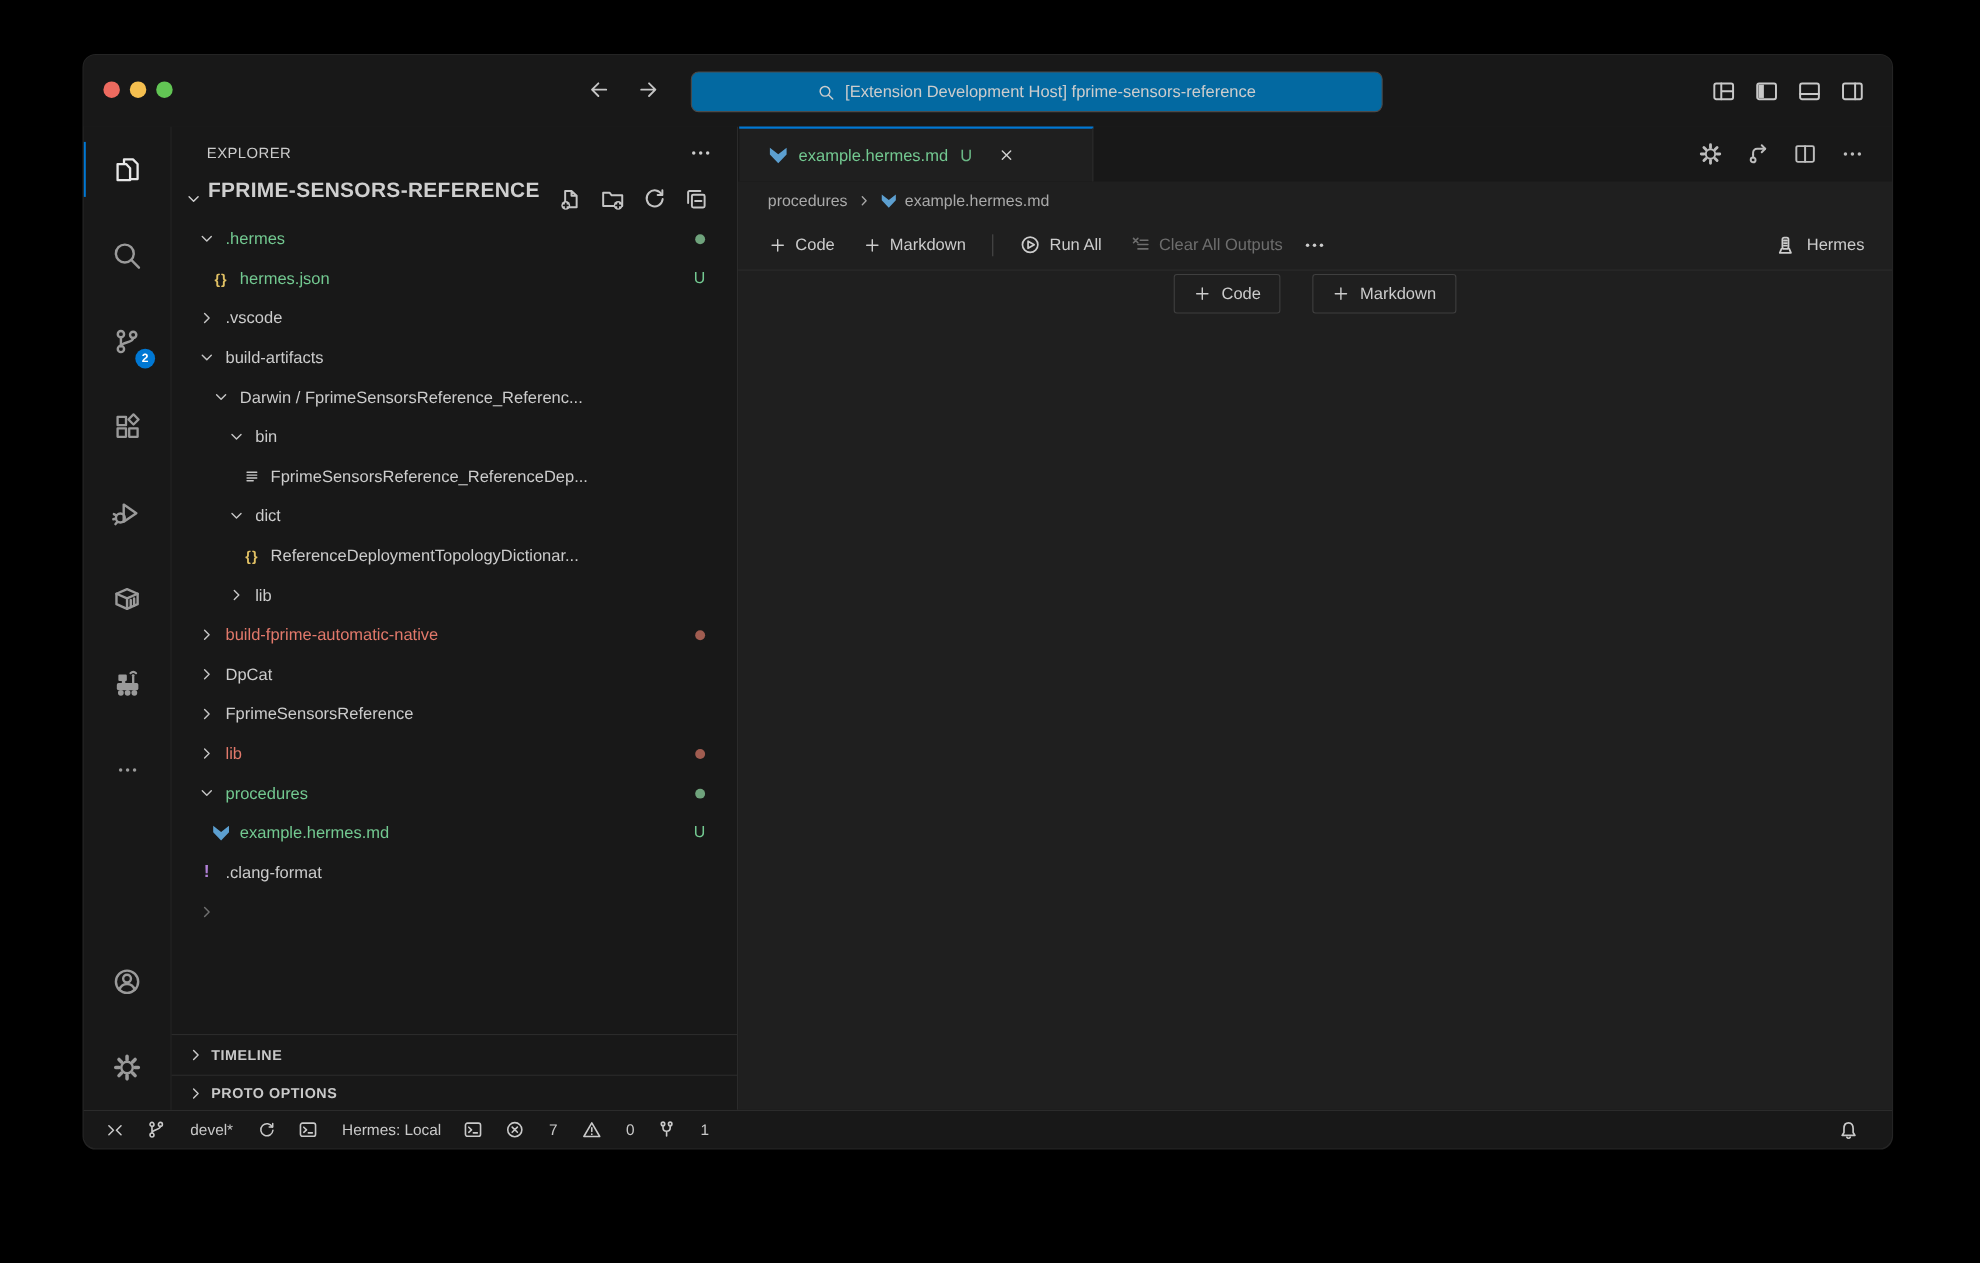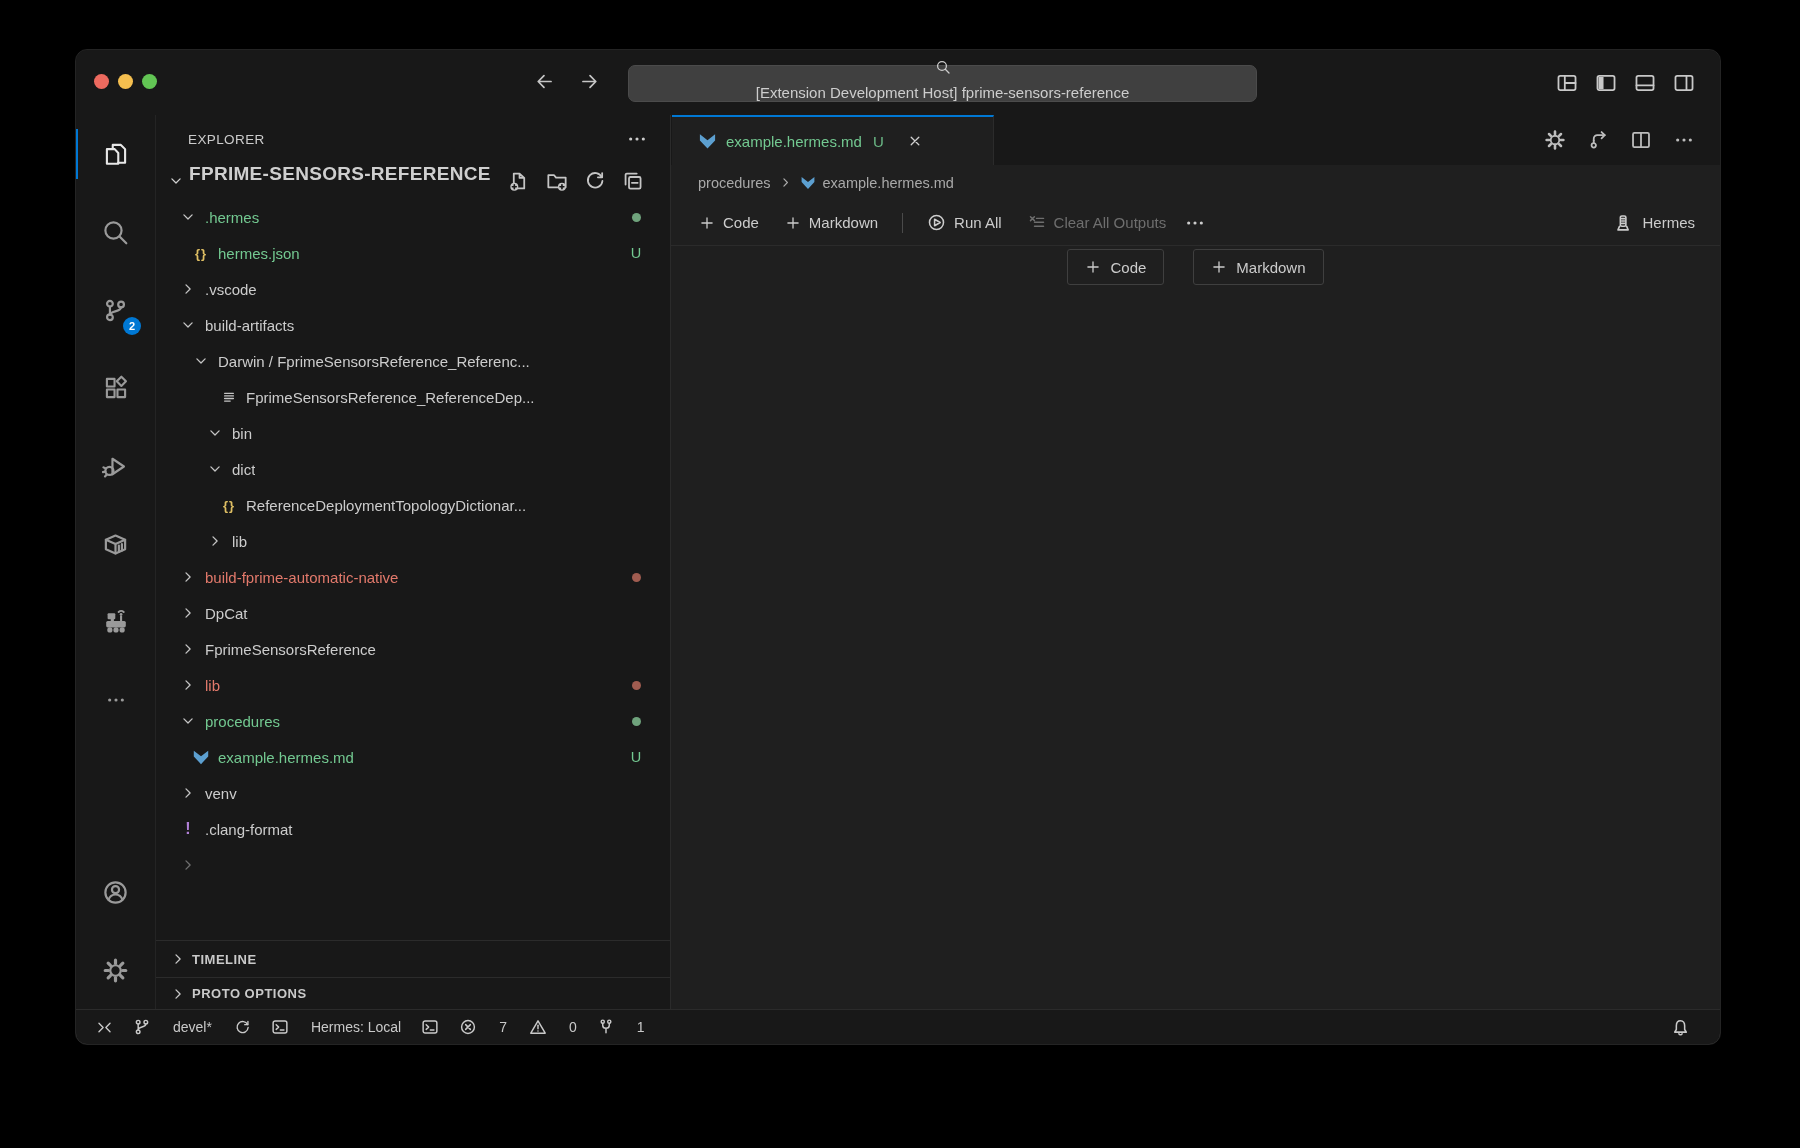--- a/index.html
+++ b/index.html
@@ -6,21 +6,21 @@
   .stage{position:relative;width:1800px;height:1148px;background:#000;font-family:"Liberation Sans","DejaVu Sans",sans-serif;color:#cccccc;-webkit-user-select:none;}
   .window{position:absolute;left:76px;top:50px;width:1644px;height:994px;background:#1f1f1f;border-radius:11px;overflow:hidden;outline:1px solid rgba(255,255,255,0.14);display:flex;flex-direction:column;box-shadow:0 24px 70px rgba(0,0,0,.7);}
   svg{display:block}
   .icon{display:inline-flex;align-items:center;justify-content:center;}
   
   .titlebar{position:relative;height:65px;flex:0 0 65px;background:#181818;}
   .traffic{position:absolute;left:18px;top:24px;display:flex;gap:9px;}
   .tl{width:15px;height:15px;border-radius:50%;}
   .tl.red{background:#ed6a5f}.tl.yellow{background:#f5bf4f}.tl.green{background:#62c554}
   .navarrows{position:absolute;left:458px;top:21px;display:flex;gap:24px;color:#c5c5c5;}
-  .cmdcenter{position:absolute;left:552px;top:15px;width:627px;height:35px;background:#404040;border:1px solid #4b4b4b;border-radius:7px;display:flex;align-items:center;justify-content:flex-end;gap:9px;color:#cdcdcd;font-size:15px;flex-direction:column;}
+  .cmdcenter{position:absolute;left:552px;top:15px;width:627px;height:35px;background:#0369a1;border:1px solid #4b4b4b;border-radius:7px;display:flex;align-items:center;justify-content:center;gap:9px;color:#cdcdcd;font-size:15px;}
   .layouticons{position:absolute;right:25px;top:22px;display:flex;gap:17px;color:#c8c8c8;}
   
   .main{flex:1;display:flex;min-height:0;}
   .activitybar{width:79px;flex:0 0 79px;background:#181818;display:flex;flex-direction:column;align-items:stretch;}
   .abitem{position:relative;height:78px;display:flex;align-items:center;justify-content:center;color:#9a9a9a;}
   .abitem.active{color:#e7e7e7;}
   .abitem.active::before{content:"";position:absolute;left:0;top:14px;bottom:14px;width:2px;background:#0078d4;}
   .abitem .badge{position:absolute;right:14px;bottom:14px;min-width:18px;height:18px;border-radius:9px;background:#0078d4;color:#fff;font-size:11px;display:flex;align-items:center;justify-content:center;font-weight:bold;}
   .abspacer{flex:1}
   .sidebar{width:516px;flex:0 0 516px;background:#181818;border-left:1px solid #242424;border-right:1px solid #2b2b2b;display:flex;flex-direction:column;min-height:0;box-sizing:border-box;}
@@ -378,40 +378,40 @@
               <span class="slot">
                 <svg width="16" height="16" viewBox="0 0 16 16">
                   <g fill="none" stroke="currentColor" stroke-width="1.3" stroke-linecap="round" stroke-linejoin="round">
                     <path d="M3.9 5.9 8 10l4.1-4.1"></path>
                   </g>
                 </svg>
               </span>
               <span class="tlabel">Darwin / FprimeSensorsReference_Referenc...</span>
               <span class="sp"></span>
             </div>
+            <div class="trow lvl3">
+              <span class="slot">
+                <svg width="16" height="16" viewBox="0 0 16 16">
+                  <g fill="none" stroke="currentColor" stroke-width="1.3" stroke-linecap="round" stroke-linejoin="round">
+                    <path d="M3.9 5.9 8 10l4.1-4.1"></path>
+                  </g>
+                </svg>
+              </span>
+              <span class="tlabel">bin</span>
+              <span class="sp"></span>
+            </div>
             <div class="trow lvl4">
               <span class="slot">
                 <svg width="16" height="16" viewBox="0 0 16 16">
                   <g fill="none" stroke="currentColor" stroke-width="1.3" stroke-linecap="round" stroke-linejoin="round">
                     <path d="M3.6 4.3h8.8M3.6 6.9h8.8M3.6 9.5h8.8M3.6 12.1h5.6"></path>
                   </g>
                 </svg>
               </span>
               <span class="tlabel">FprimeSensorsReference_ReferenceDep...</span>
-              <span class="sp"></span>
-            </div>
-            <div class="trow lvl3">
-              <span class="slot">
-                <svg width="16" height="16" viewBox="0 0 16 16">
-                  <g fill="none" stroke="currentColor" stroke-width="1.3" stroke-linecap="round" stroke-linejoin="round">
-                    <path d="M3.9 5.9 8 10l4.1-4.1"></path>
-                  </g>
-                </svg>
-              </span>
-              <span class="tlabel">bin</span>
               <span class="sp"></span>
             </div>
             <div class="trow lvl3">
               <span class="slot">
                 <svg width="16" height="16" viewBox="0 0 16 16">
                   <g fill="none" stroke="currentColor" stroke-width="1.3" stroke-linecap="round" stroke-linejoin="round">
                     <path d="M3.9 5.9 8 10l4.1-4.1"></path>
                   </g>
                 </svg>
               </span>
@@ -502,31 +502,20 @@
             </div>
             <div class="trow lvl2">
               <span class="slot c-hermes">
                 <svg width="19" height="19" viewBox="0 0 16 16">
                   <path d="M1.6 1.9 8 6.9l6.4-5v5.2L8 13.9 1.6 7.1z" fill="currentColor"></path>
                 </svg>
               </span>
               <span class="tlabel c-green">example.hermes.md</span>
               <span class="sp"></span>
               <span class="tbadge ub">U</span>
-            </div>
-            <div class="trow lvl1">
-              <span class="slot">
-                <svg width="16" height="16" viewBox="0 0 16 16">
-                  <g fill="none" stroke="currentColor" stroke-width="1.3" stroke-linecap="round" stroke-linejoin="round">
-                    <path d="M6 3.9 10.1 8 6 12.1"></path>
-                  </g>
-                </svg>
-              </span>
-              <span class="tlabel">venv</span>
-              <span class="sp"></span>
             </div>
             <div class="trow lvl1">
               <span class="slot">
                 <span class="excl">!</span>
               </span>
               <span class="tlabel">.clang-format</span>
               <span class="sp"></span>
             </div>
             <div class="trow lvl1 partial">
               <span class="slot">

